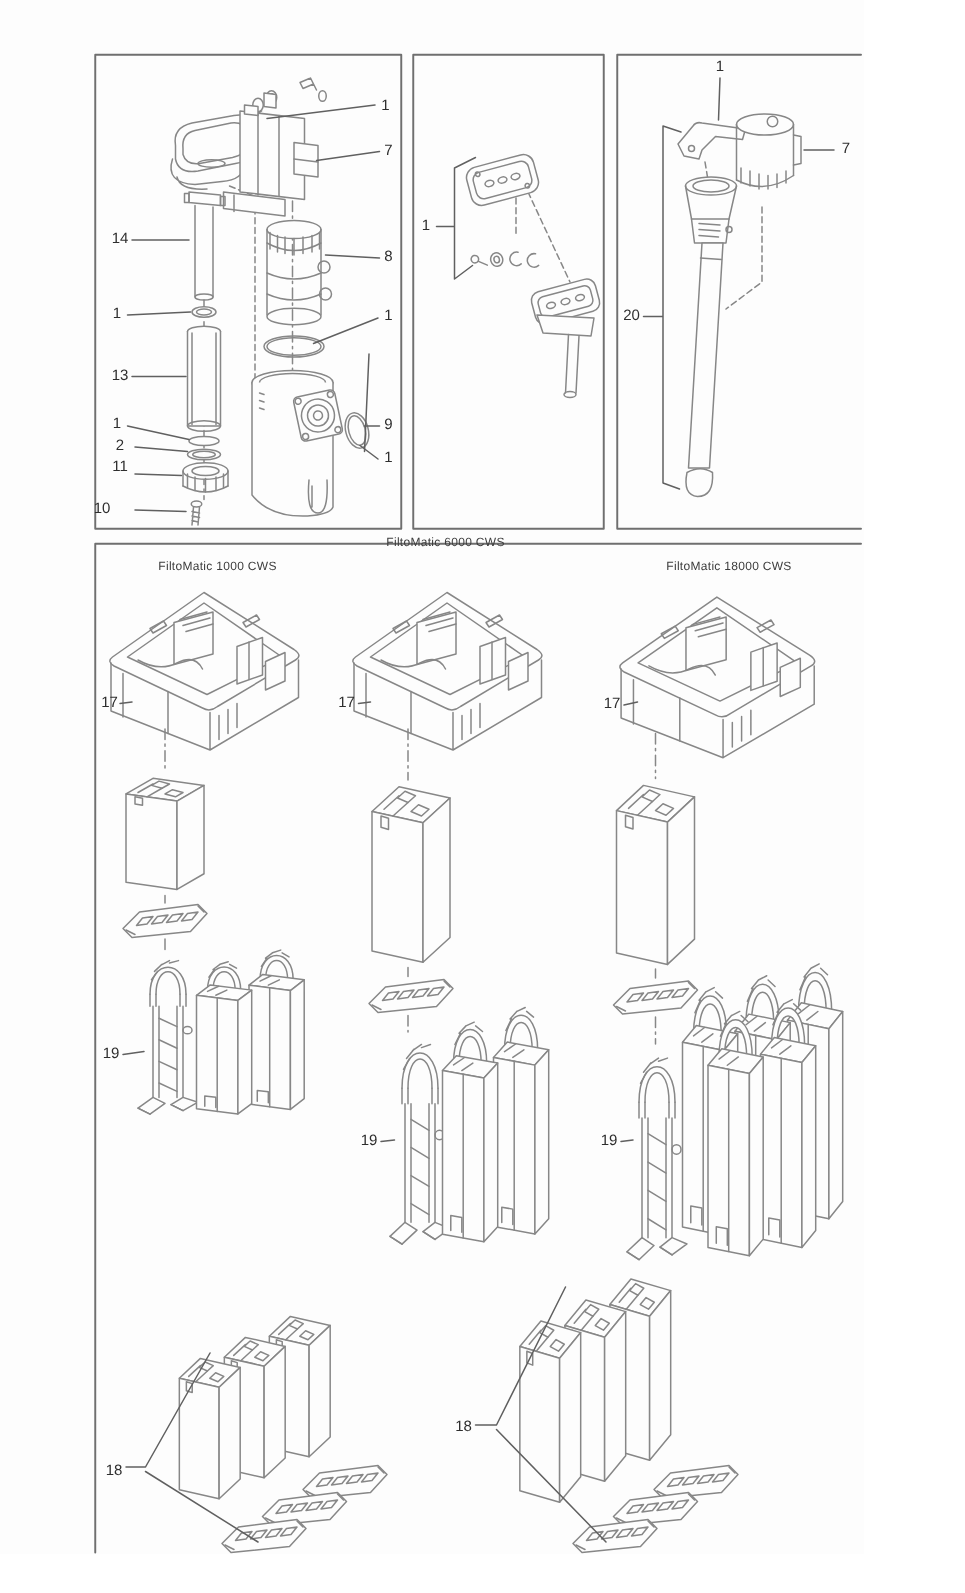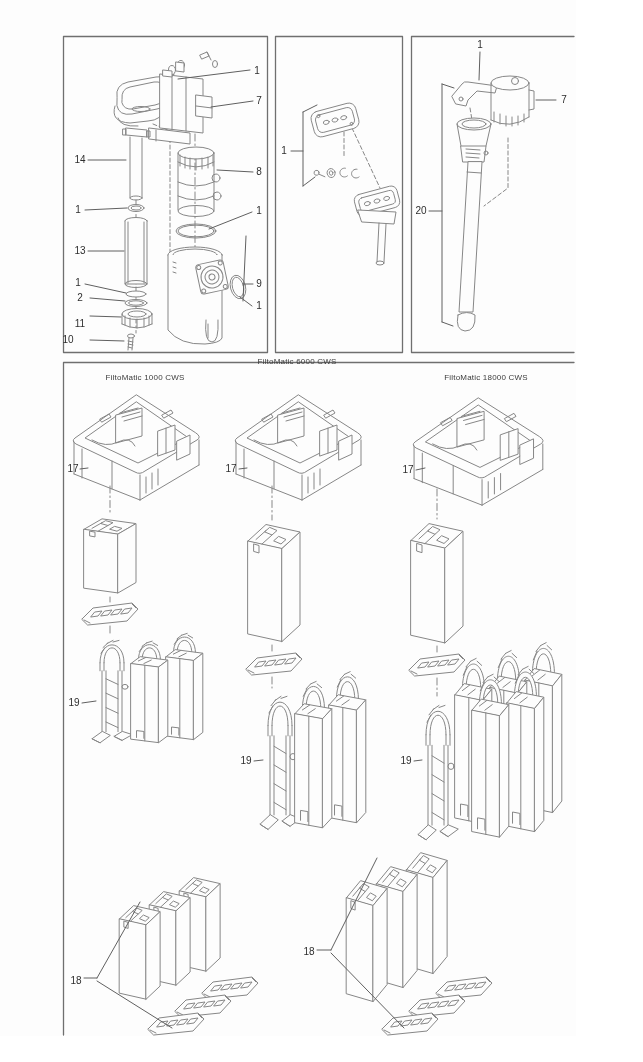--- a/index.html
+++ b/index.html
@@ -296,21 +296,21 @@
   <span class="callout" style="left:259px;top:101px">7</span>
   <span class="callout" style="left:80px;top:160px">14</span>
   <span class="callout" style="left:259px;top:172px">8</span>
   <span class="callout" style="left:78px;top:210px">1</span>
   <span class="callout" style="left:259px;top:211px">1</span>
   <span class="callout" style="left:80px;top:251px">13</span>
   <span class="callout" style="left:78px;top:283px">1</span>
   <span class="callout" style="left:259px;top:284px">9</span>
   <span class="callout" style="left:80px;top:298px">2</span>
   <span class="callout" style="left:259px;top:306px">1</span>
-  <span class="callout" style="left:80px;top:324px">11</span>
+  <span class="callout" style="left:80px;top:312px">11</span>
   <span class="callout" style="left:68px;top:340px">10</span>
 
   <span class="callout" style="left:284px;top:151px">1</span>
 
   <span class="callout" style="left:480px;top:45px">1</span>
   <span class="callout" style="left:564px;top:100px">7</span>
   <span class="callout" style="left:421px;top:211px">20</span>
 
   <span class="hdr" style="left:145px;top:378px">FiltoMatic 1000 CWS</span>
   <span class="hdr" style="left:297px;top:362px">FiltoMatic 6000 CWS</span>

